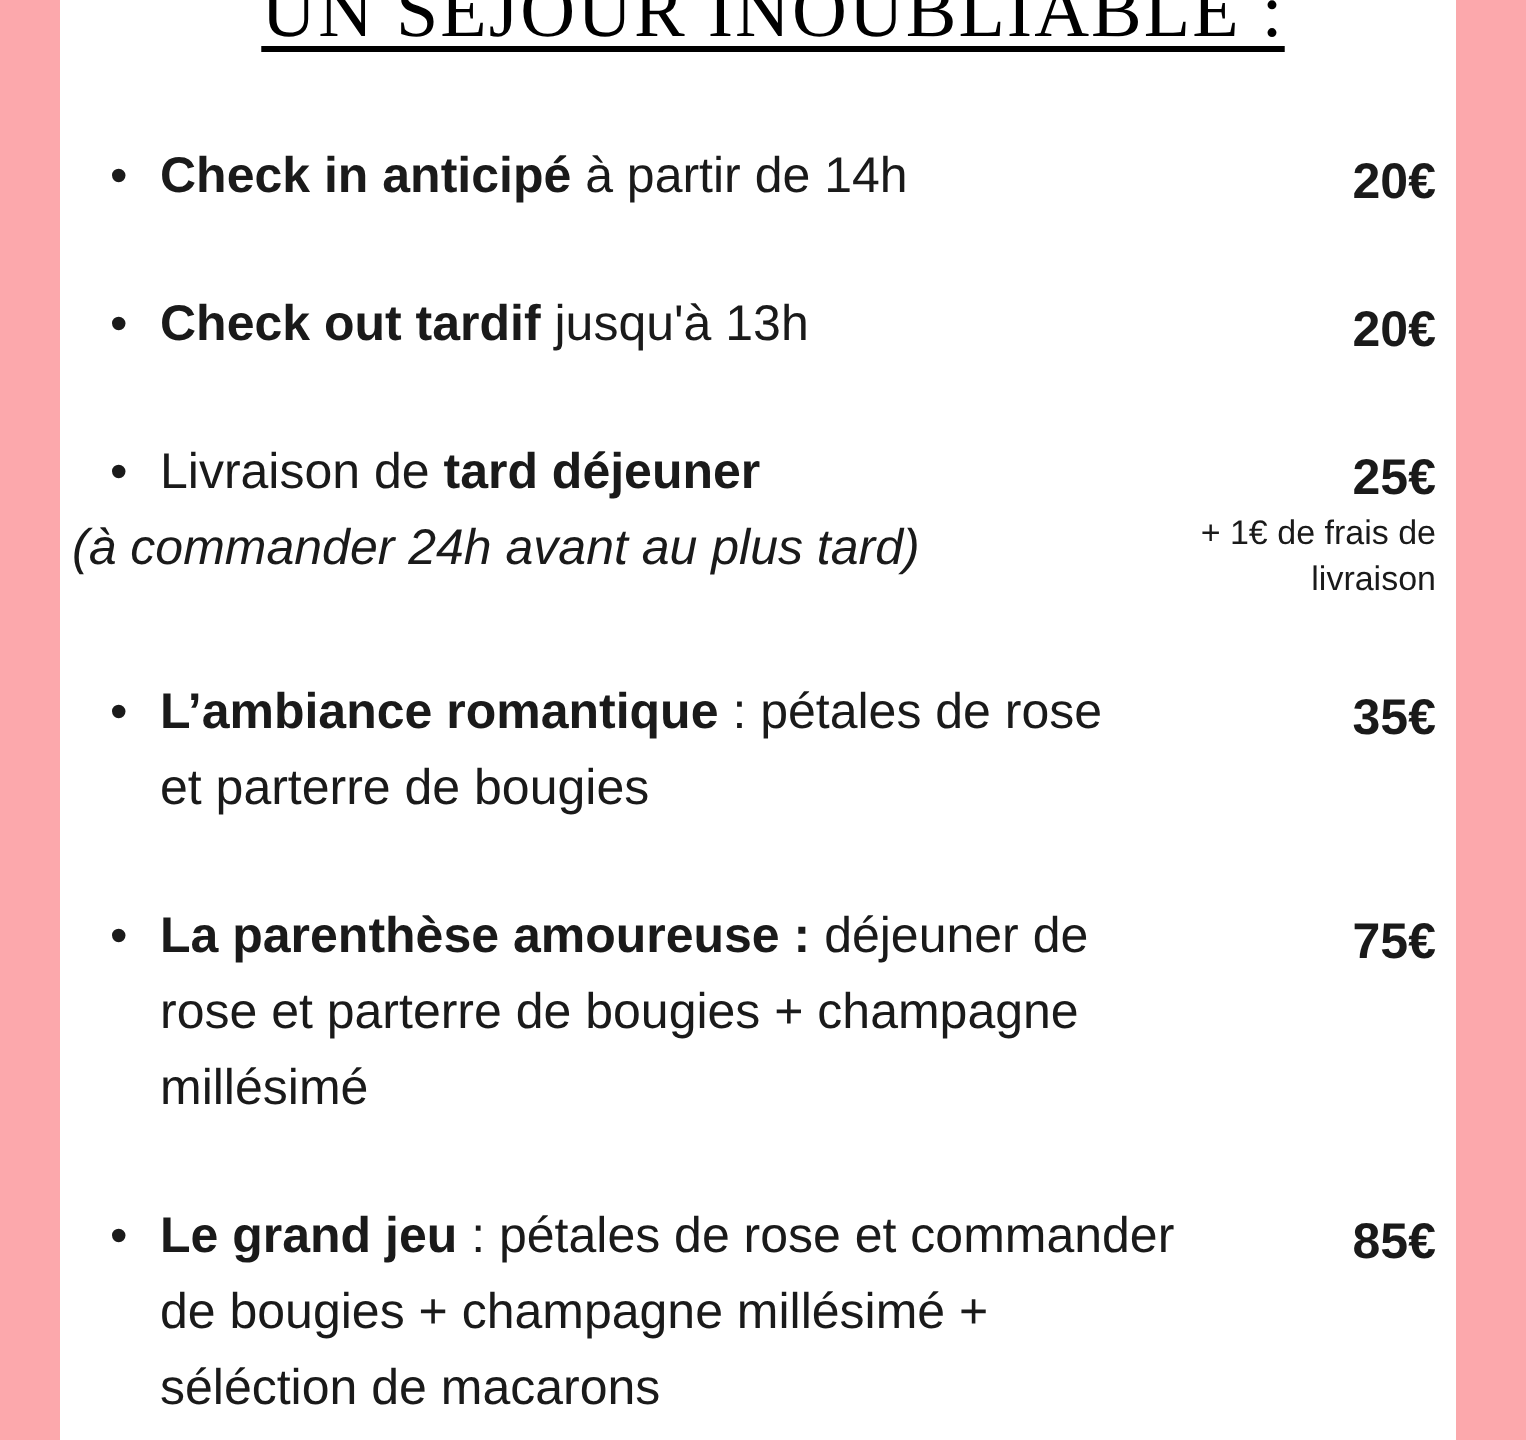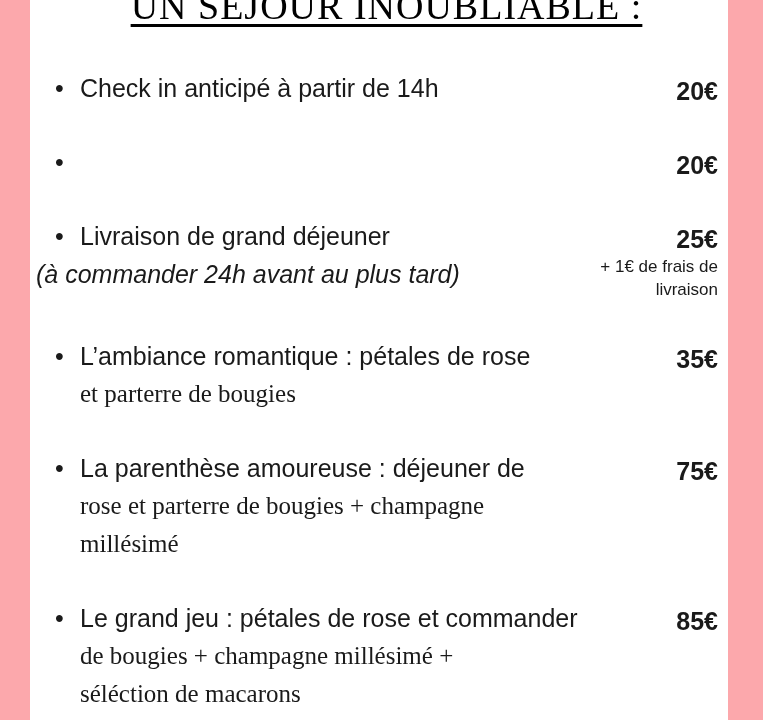--- a/index.html
+++ b/index.html
@@ -15,23 +15,23 @@
     margin:-13px 0 0 0;text-align:center;color:#000;
     font-family:"Liberation Serif",serif;font-weight:400;
     font-size:38px;line-height:38px;letter-spacing:1px;
     text-decoration:underline;text-decoration-thickness:3px;text-underline-offset:5px;
   }
   .items{margin-top:44px;}
   .item{display:flex;align-items:flex-start;margin-bottom:36px;}
   .item-left{flex:1 1 auto;font-size:25px;line-height:38px;white-space:nowrap;min-width:0;}
   .line.first{display:flex;}
   .bullet{width:25px;flex:0 0 25px;}
-  .line.cont{padding-left:25px;font-family:Liberation Serif, serif;}
+  .line.cont{padding-left:25px;}
   .line.outdent{margin-left:-19px;}
-  .b{font-weight:400;}
+  .b{font-weight:700;}
   .i{font-style:italic;}
   .price-col{flex:0 0 140px;text-align:right;margin-top:6px;}
   .price{font-weight:700;font-size:25px;line-height:32px;text-align:right;}
   .price-note{font-size:17px;line-height:23px;}
 </style>
 </head>
 <body>
 
 <div class="page" style="color: rgb(26, 26, 26);">
   <div class="pink-bar left" style="background: rgb(252, 168, 172);"></div>
@@ -47,31 +47,32 @@
             </div>
           </div>
           <div class="price-col">
             <div class="price">20€</div>
           </div>
         </div>
         <div class="item">
           <div class="item-left">
             <div class="line first">
               <span class="bullet">•</span>
+              <span class="line-text"><span class="b">Check out tardif</span><span> jusqu'à 13h</span></span>
             </div>
           </div>
           <div class="price-col">
             <div class="price">20€</div>
           </div>
         </div>
         <div class="item">
           <div class="item-left">
             <div class="line first">
               <span class="bullet">•</span>
-              <span class="line-text"><span>Livraison de </span><span class="b">grand déjeuner</span></span>
+              <span class="line-text"><span>Livraison de </span><span class="b">tard déjeuner</span></span>
             </div>
             <div class="line outdent"><span class="i">(à commander 24h avant au plus tard)</span></div>
           </div>
           <div class="price-col">
             <div class="price">25€</div>
             <div class="price-note">+ 1€ de frais de</div>
             <div class="price-note">livraison</div>
           </div>
         </div>
         <div class="item">

